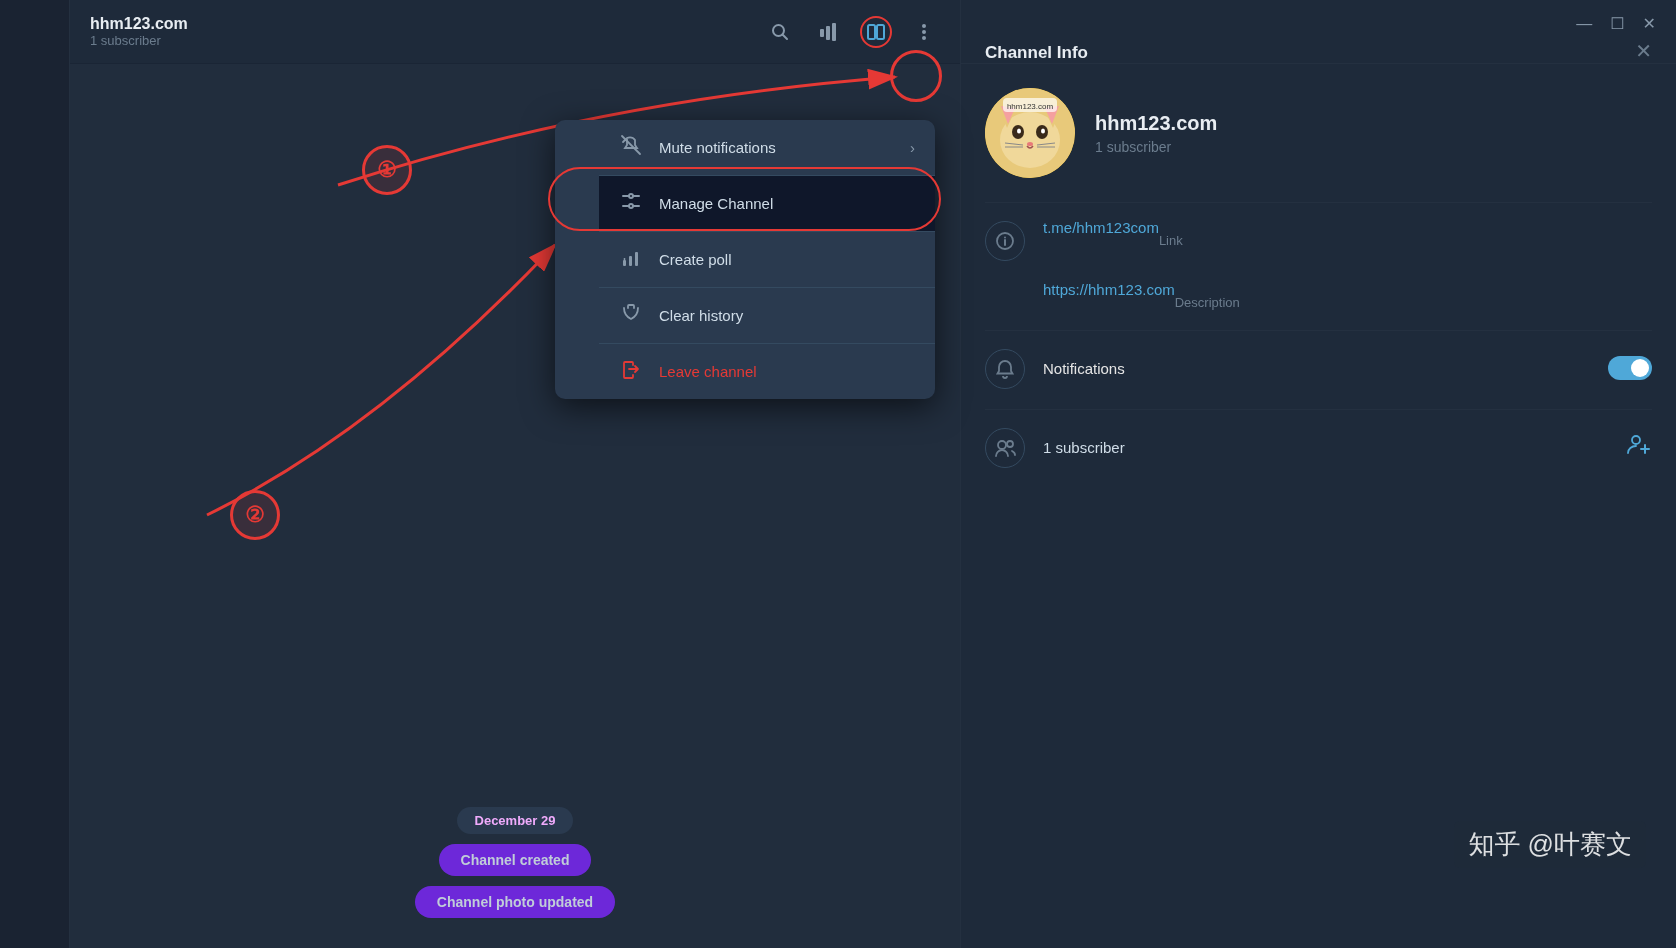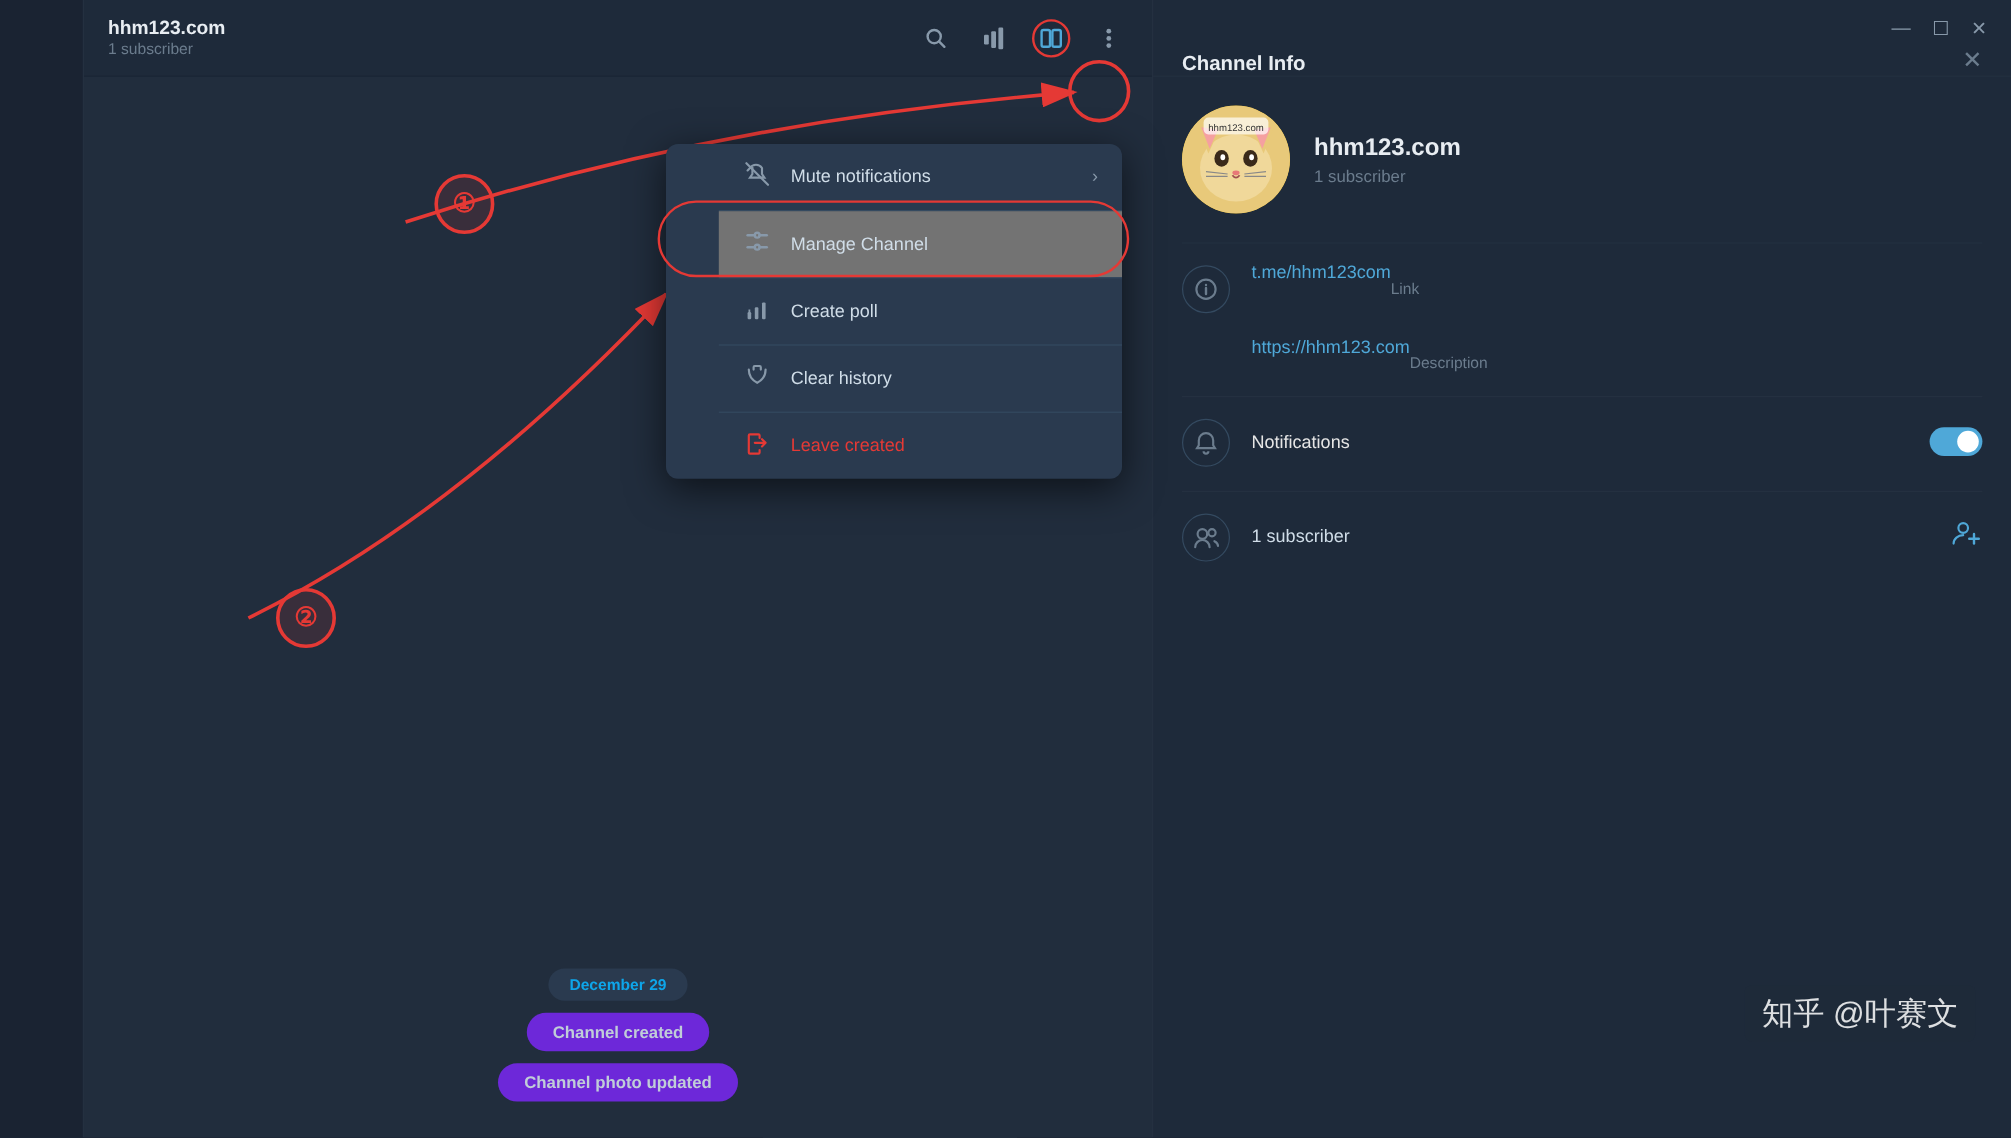--- a/index.html
+++ b/index.html
@@ -102,21 +102,21 @@
       padding: 20px;
       position: relative;
       display: flex;
       flex-direction: column;
       justify-content: flex-end;
       align-items: center;
     }
 
     .date-label {
       background: #2a3a4f;
-      color: #0ea5e9;
+      color: #f0abfc;
       font-size: 13px;
       font-weight: 600;
       padding: 6px 18px;
       border-radius: 16px;
       margin-bottom: 10px;
     }
     .system-msg {
       background: #6d28d9;
       color: #c0cdd8;
       font-size: 14px;
@@ -169,21 +169,21 @@
       display: flex;
       align-items: center;
       gap: 16px;
       padding: 14px 20px;
       cursor: pointer;
       color: #d0dde8;
       font-size: 15px;
       transition: background 0.15s;
     }
     .dropdown-item.highlighted {
-      background: #737373;
+      background: #0f172a;
     }
     .dropdown-item.danger {
       color: #e53935;
     }
     .dropdown-item .item-icon {
       font-size: 18px;
       color: #8899aa;
       width: 24px;
       text-align: center;
     }
@@ -493,21 +493,21 @@
   </div>
   <div class="dropdown-divider"></div>
 
   <div class="dropdown-item danger">
     <span class="item-icon">
       <svg width="22" height="22" viewBox="0 0 22 22" fill="none">
         <path d="M9 11h9m0 0l-3-3m3 3l-3 3" stroke="#e53935" stroke-width="1.8" stroke-linecap="round" stroke-linejoin="round"></path>
         <path d="M13 7V5a1 1 0 00-1-1H5a1 1 0 00-1 1v14a1 1 0 001 1h7a1 1 0 001-1v-2" stroke="#e53935" stroke-width="1.8" stroke-linecap="round"></path>
       </svg>
     </span>
-    <span>Leave created</span>
+    <span>Leave channel</span>
   </div>
 </div>
 
 <div class="manage-highlight-ring"></div>
 
 <div style="position:absolute; top:50px; left:890px; width:52px; height:52px; border:3px solid #e53935; border-radius:50%; z-index:51; pointer-events:none;"></div>
 
 <svg class="arrows-overlay">
 
   <defs>

